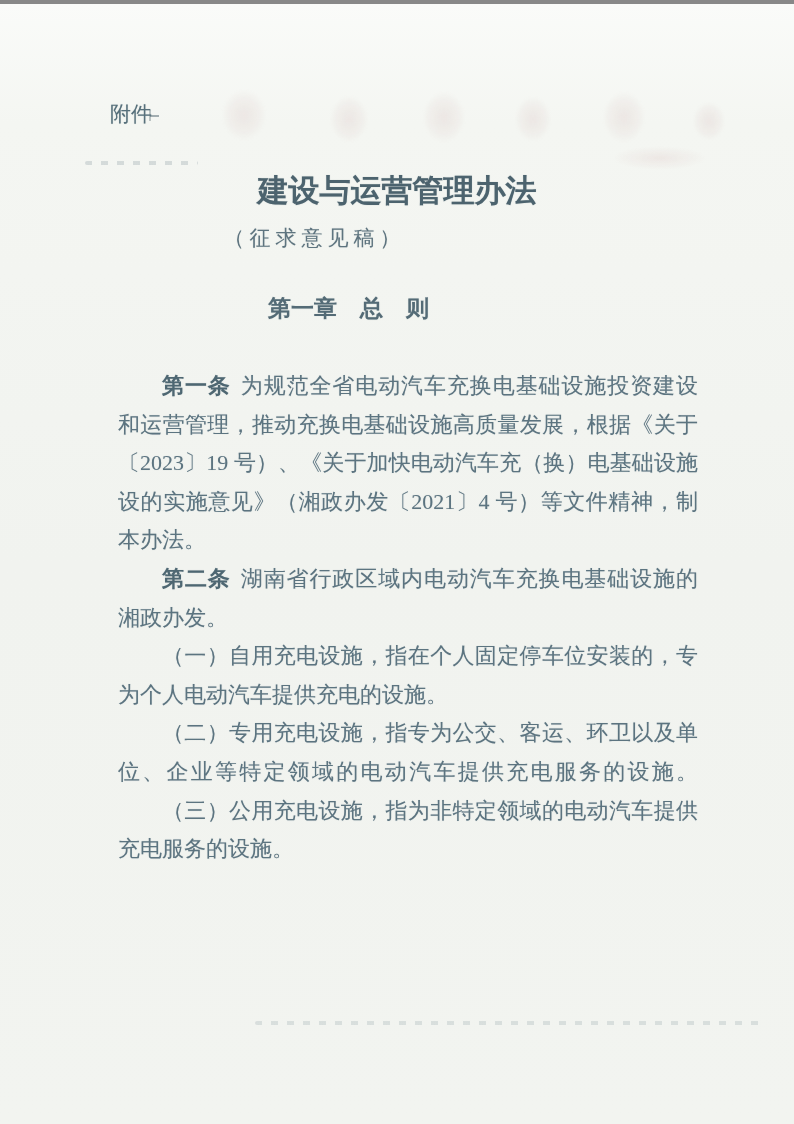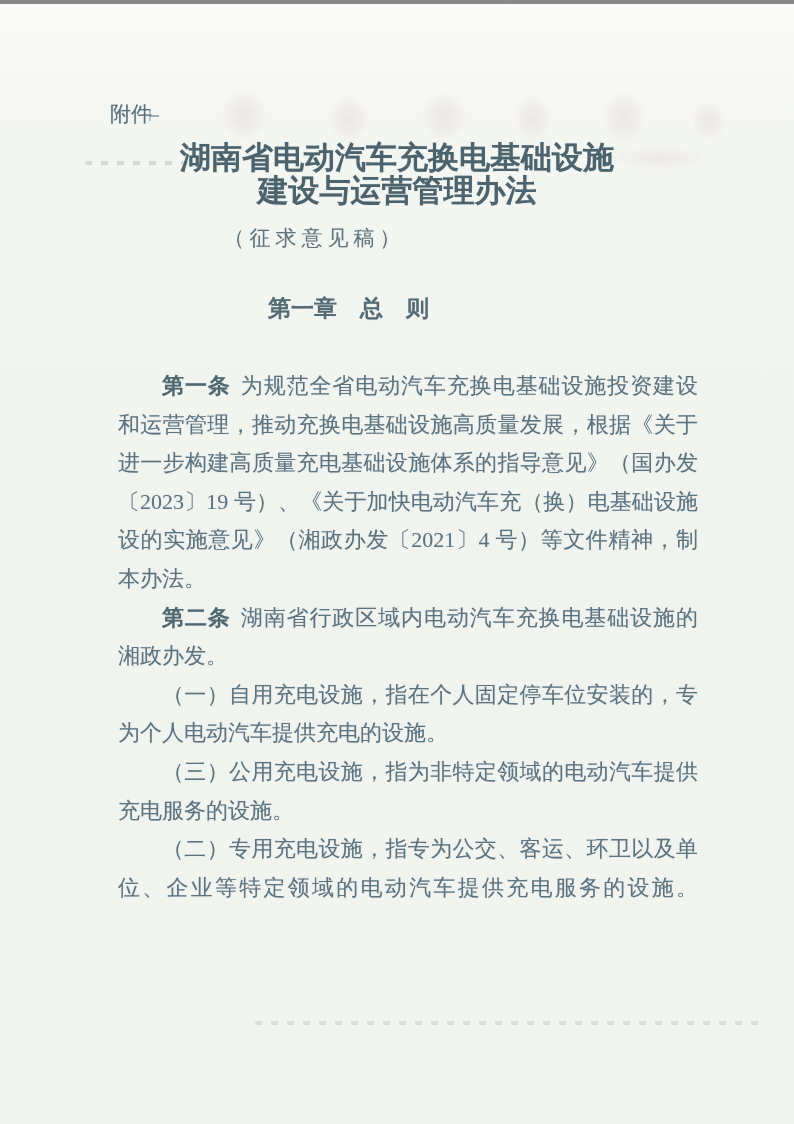--- a/index.html
+++ b/index.html
@@ -83,53 +83,51 @@
   <div class="ghost" style="left:515px; top:93px; width:36px; height:44px;"></div>
   <div class="ghost" style="left:603px; top:88px; width:42px; height:50px;"></div>
   <div class="ghost" style="left:693px; top:98px; width:32px; height:38px;"></div>
   <div class="streak streak-dots" style="left:85px; top:157px; width:113px; height:4px;"></div>
   <div class="streak streak-pink" style="left:612px; top:142px; width:95px; height:24px;"></div>
   <div class="streak streak-dots" style="left:255px; top:1017px; width:505px; height:4px; opacity:0.8;"></div>
   <div class="mark-dash"></div>
 
   <div class="attachment">附件</div>
 
-  <div class="title-line title-1">湖南省电动汽车充换电基础设施</div>
   <div class="title-line title-2">建设与运营管理办法</div>
 
   <div class="subtitle">（征求意见稿）</div>
 
   <div class="chapter">第一章　总　则</div>
 
   <div class="body">
 
     <div class="para">
       <div class="ln ind jl"><span class="term">第一条</span><span>为规范全省电动汽车充换电基础设施投资建设</span></div>
       <div class="ln jl">和运营管理，推动充换电基础设施高质量发展，根据《关于</div>
-      <div class="ln jl">进一步构建高质量充电基础设施体系的指导意见》（国办发</div>
       <div class="ln jl">〔2023〕19 号）、《关于加快电动汽车充（换）电基础设施建</div>
       <div class="ln jl">设的实施意见》（湘政办发〔2021〕4 号）等文件精神，制定</div>
       <div class="ln end">本办法。</div>
     </div>
 
     <div class="para">
       <div class="ln ind jl"><span class="term">第二条</span><span>湖南省行政区域内电动汽车充换电基础设施的</span></div>
       <div class="ln end">湘政办发。</div>
     </div>
 
 
     <div class="para">
       <div class="ln ind jl">（一）自用充电设施，指在个人固定停车位安装的，专</div>
       <div class="ln end">为个人电动汽车提供充电的设施。</div>
     </div>
 
     <div class="para">
-      <div class="ln ind jl">（三）公用充电设施，指为非特定领域的电动汽车提供</div>
-      <div class="ln end">充电服务的设施。</div>
+      <div class="ln ind jl">（二）专用充电设施，指专为公交、客运、环卫以及单</div>
+      <div class="ln jl">位、企业等特定领域的电动汽车提供充电服务的设施。</div>
     </div>
 
     <div class="para">
-      <div class="ln ind jl">（二）专用充电设施，指专为公交、客运、环卫以及单</div>
-      <div class="ln jl">位、企业等特定领域的电动汽车提供充电服务的设施。</div>
+      <div class="ln ind jl">（三）公用充电设施，指为非特定领域的电动汽车提供</div>
+      <div class="ln end">充电服务的设施。</div>
     </div>
 
   </div>
 </div>
 
 </body></html>

